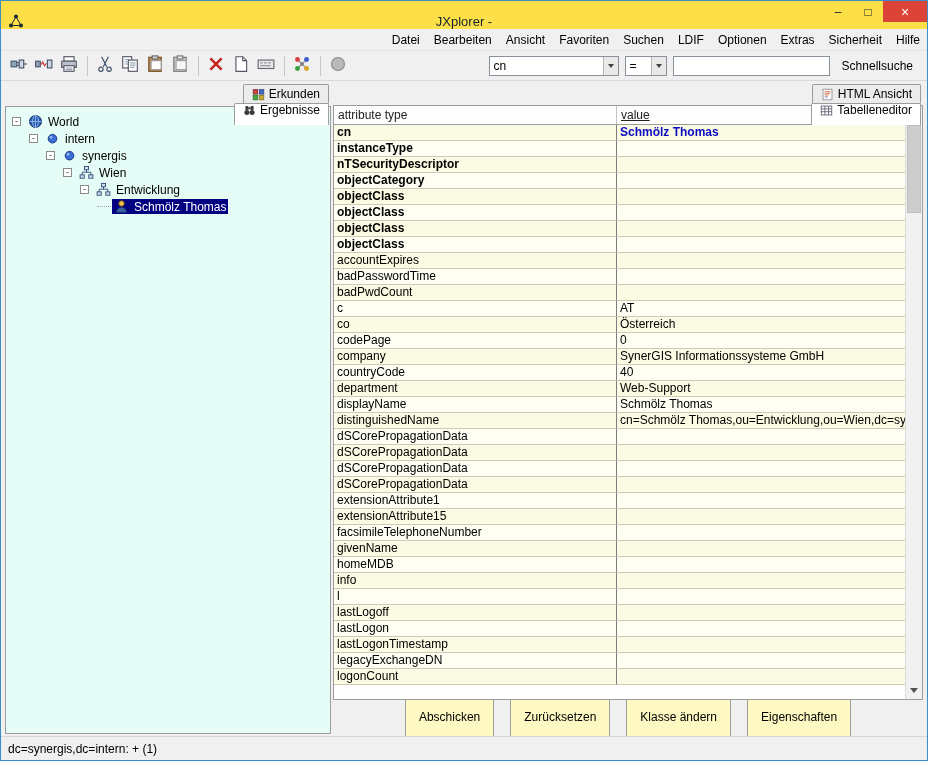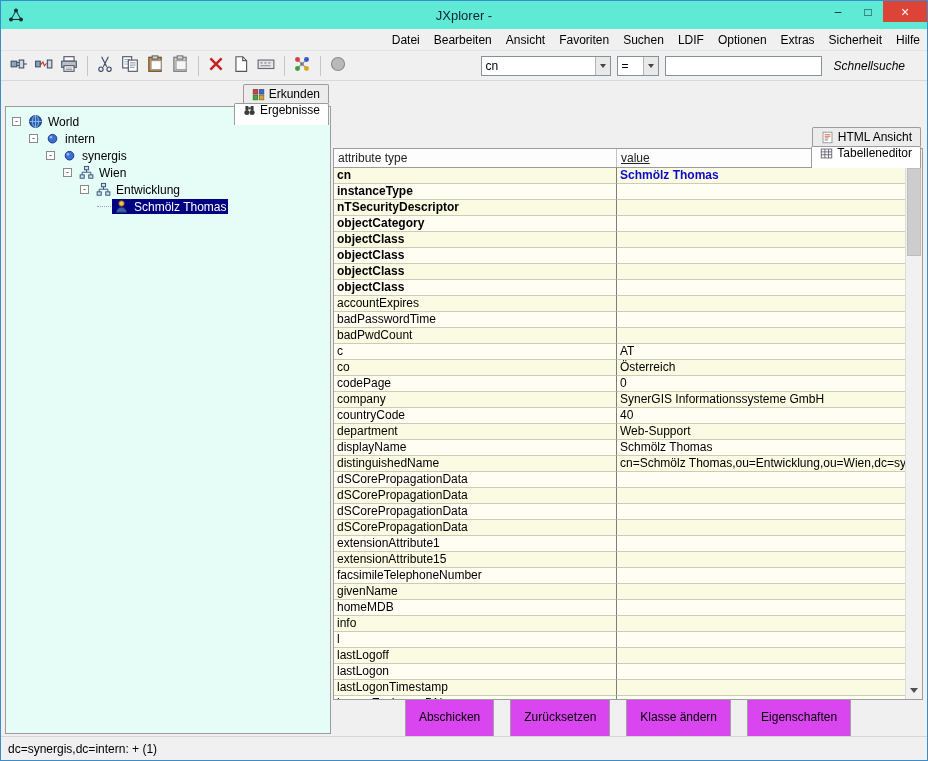--- a/index.html
+++ b/index.html
@@ -3,21 +3,21 @@
 <meta charset="utf-8">
 <style>
   * { box-sizing: border-box; margin: 0; padding: 0; }
   html,body { background:#9a9a9a; }
   body { font-family:"Liberation Sans", sans-serif; font-size:12px; color:#000; }
 
   .window { position:relative; width:928px; height:761px; background:#f0f0f0;
             border:1px solid #3e8cc7; overflow:hidden; }
 
   
-  .titlebar { position:relative; height:28px; background:#5eead4; display:flex; align-items:center; padding-left:7px; }
+  .titlebar { position:relative; height:28px; background:#fde047; display:flex; align-items:flex-end; padding-left:7px; }
   .appicon { width:16px; height:16px; display:inline-flex; }
   .title { position:absolute; left:50%; transform:translateX(-50%); font-size:13px; color:#14222e; }
   .win-controls { position:absolute; top:0; right:0; display:flex; }
   .winbtn { width:30px; height:21px; border:none; background:transparent; font-family:inherit;
             font-size:12px; color:#0e1e2a; text-align:center; }
   .winbtn.close { width:44px; background:#dc4437; color:#fff; font-size:14px; }
 
   
   .menubar { height:22px; background:#f0f0f0; display:flex; align-items:center; padding-left:4px;
              border-bottom:1px solid #e3e3e3;justify-content:flex-end; }
@@ -33,26 +33,26 @@
   .combo { height:20px; background:#fff; border:1px solid #87919b; display:flex; align-items:stretch; margin-right:6px; }
   .combo .cval { flex:1; padding:2px 0 0 4px; overflow:hidden; white-space:nowrap; }
   .combo .arrowbtn { width:15px; background:#e9e9e9; border-left:1px solid #b6b6b6;
                      display:flex; align-items:center; justify-content:center; }
   .combo .arrowbtn i { width:0; height:0; border-left:3px solid transparent; border-right:3px solid transparent;
                        border-top:4px solid #444; }
   .combo.attr { width:130px; }
   .combo.op { width:42px; }
   .searchbox { width:157px; height:20px; border:1px solid #87919b; font-family:inherit; font-size:12px;
                padding:0 3px; margin-right:12px; }
-  .quick-label { margin-right:16px; white-space:nowrap;font-style:italic; }
+  .quick-label { margin-right:8px; white-space:nowrap; }
 
   
   .main { position:absolute; top:81px; left:0; right:0; bottom:24px; display:flex; padding:2px 4px; gap:2px; }
   .left-pane { width:326px; display:flex; flex-direction:column; }
-  .right-pane { flex:1; display:flex; flex-direction:column; min-width:0;margin-top:43px; }
+  .right-pane { flex:1; display:flex; flex-direction:column; min-width:0; }
 
   .tabstrip { height:22px; display:flex; align-items:flex-end; padding-left:2px;flex-direction:column; }
   .tab { display:flex; align-items:center; gap:4px; padding:2px 8px; border:1px solid #9c9c9c; border-bottom:none;
          background:#ececec; height:20px; margin-right:2px; border-radius:2px 2px 0 0; white-space:nowrap; }
   .tab.active { background:#fff; height:22px; margin-bottom:-1px; position:relative; z-index:3; padding-bottom:11px; }
   .tabicon { display:inline-flex; }
 
   
   .tree { flex:1; border:1px solid #9c9c9c; background:#e6fcf6; padding-top:6px; overflow:hidden;
           position:relative; z-index:1; }
@@ -85,21 +85,21 @@
   .vscroll { width:17px; background:#f1f1f1; border-left:1px solid #dcdcdc; position:relative; flex:none; }
   .sarrow { position:absolute; left:0; width:100%; height:17px; display:flex; align-items:center; justify-content:center; }
   .sarrow.up { top:0; } .sarrow.down { bottom:0; }
   .sarrow i { width:0; height:0; border-left:4px solid transparent; border-right:4px solid transparent; }
   .sarrow.up i { border-bottom:5px solid #505050; }
   .sarrow.down i { border-top:5px solid #505050; }
   .sthumb { position:absolute; top:19px; left:1px; right:1px; height:88px; background:#cdcdcd; border:1px solid #bdbdbd; }
 
   
   .btnrow { height:34px; display:flex; align-items:center; justify-content:center; gap:16px; flex:none; }
-  .dlg-btn { font-family:inherit; font-size:12px; padding:12px 13px; background:#d946ef;
+  .dlg-btn { font-family:inherit; font-size:12px; padding:12px 13px; background:#fef9c3;
              border:1px solid #a0a0a0; white-space:nowrap; }
   .statusbar { position:absolute; left:0; right:0; bottom:0; height:24px; border-top:1px solid #d6d6d6;
                display:flex; align-items:center; padding-left:7px; background:#f0f0f0; }
 </style>
 </head>
 <body>
 
 <div class="window">
 
   <div class="titlebar">

